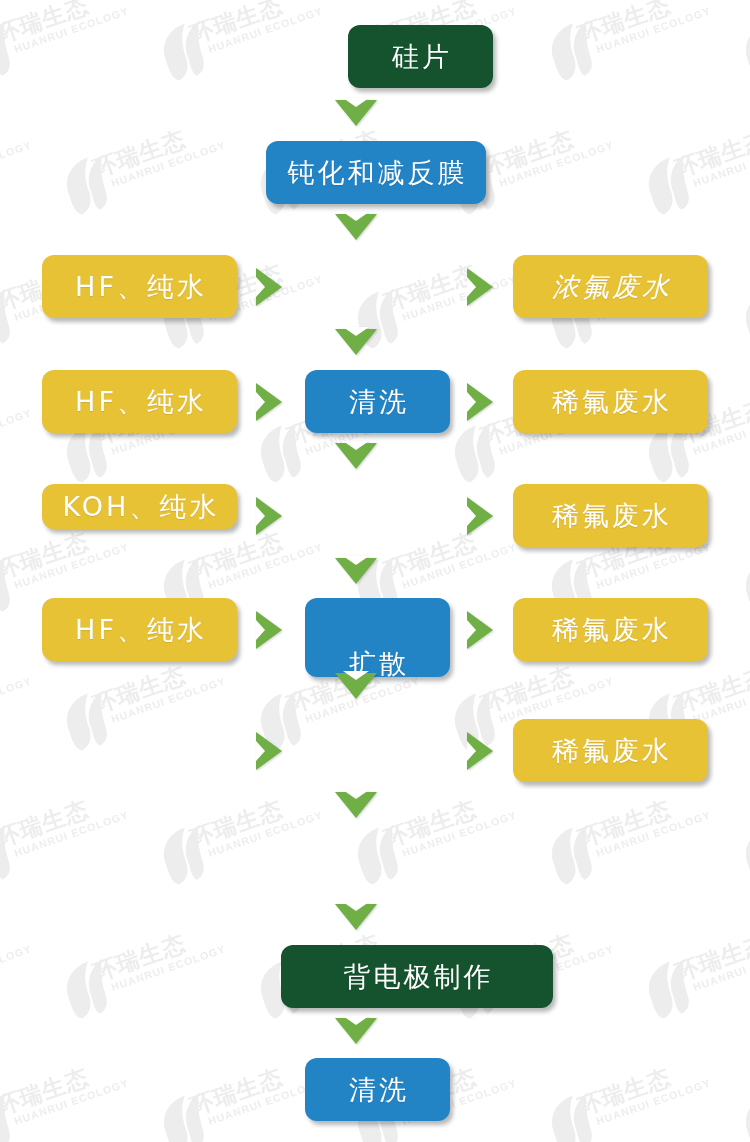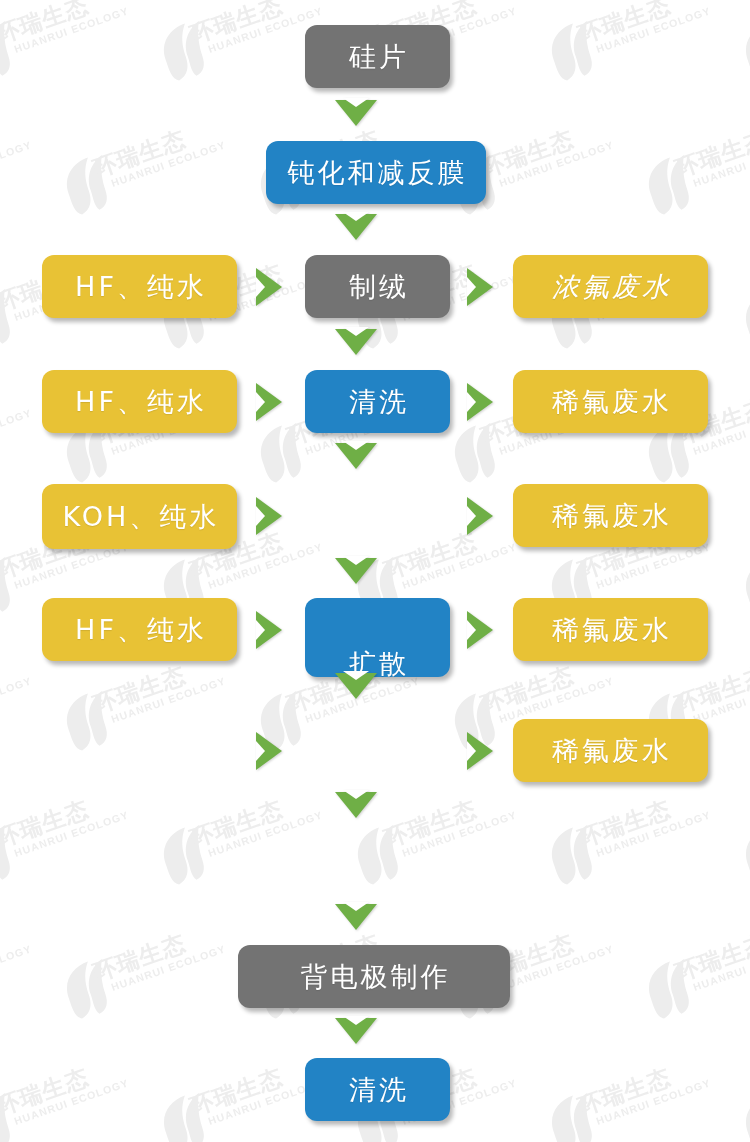--- a/index.html
+++ b/index.html
@@ -60,21 +60,21 @@
   }
   .node .label{
     font-size:27px;
     font-weight:normal;
     letter-spacing:3px;
     white-space:nowrap;
     text-shadow:0 1px 1px rgba(0,0,0,0.10);
     line-height:1;
     padding-left:3px;
   }
-  .node.green{background:#737373;}
+  .node.green{background:#14532d;margin-left:43px;}
   .node.blue{background:#2283C5;}
   .node.yellow{background:#E8C235;}
 
   
   .arrow-down{
     position:absolute;
     width:0;height:0;z-index:3;
     border-left:21px solid transparent;
     border-right:21px solid transparent;
     border-top:26px solid #6FAF46;
@@ -526,36 +526,33 @@
 <div id="flow-layer">
     <div class="node green" style="left: 305px; top: 25px; width: 145px; height: 63px;">
       <span class="label">硅片</span>
     </div>
     <div class="node blue" style="left: 266px; top: 141px; width: 220px; height: 63px;">
       <span class="label">钝化和减反膜</span>
     </div>
     <div class="node yellow" style="left: 42px; top: 255px; width: 195px; height: 63px;">
       <span class="label">HF、纯水</span>
     </div>
-    <div class="node green" style="left: 305px; top: 255px; width: 145px; height: 63px;">
-      <span class="label">制绒</span>
-    </div>
     <div class="node yellow" style="left: 513px; top: 255px; width: 195px; height: 63px; font-style: italic;">
       <span class="label">浓氟废水</span>
     </div>
     <div class="node yellow" style="left: 42px; top: 370px; width: 195px; height: 63px;">
       <span class="label">HF、纯水</span>
     </div>
     <div class="node blue" style="left: 305px; top: 370px; width: 145px; height: 63px;">
       <span class="label">清洗</span>
     </div>
     <div class="node yellow" style="left: 513px; top: 370px; width: 195px; height: 63px;">
       <span class="label">稀氟废水</span>
     </div>
-    <div class="node yellow" style="left: 42px; top: 484px; width: 195px; height: 65px; align-items: center;">
+    <div class="node yellow" style="left: 42px; top: 484px; width: 195px; height: 45px; align-items: center;">
       <span class="label">KOH、纯水</span>
     </div>
     <div class="node yellow" style="left: 513px; top: 484px; width: 195px; height: 63px;">
       <span class="label">稀氟废水</span>
     </div>
     <div class="node yellow" style="left: 42px; top: 598px; width: 195px; height: 63px;">
       <span class="label">HF、纯水</span>
     </div>
     <div class="node blue" style="left: 305px; top: 598px; width: 145px; height: 79px; align-items: flex-end;">
       <span class="label">扩散</span>

